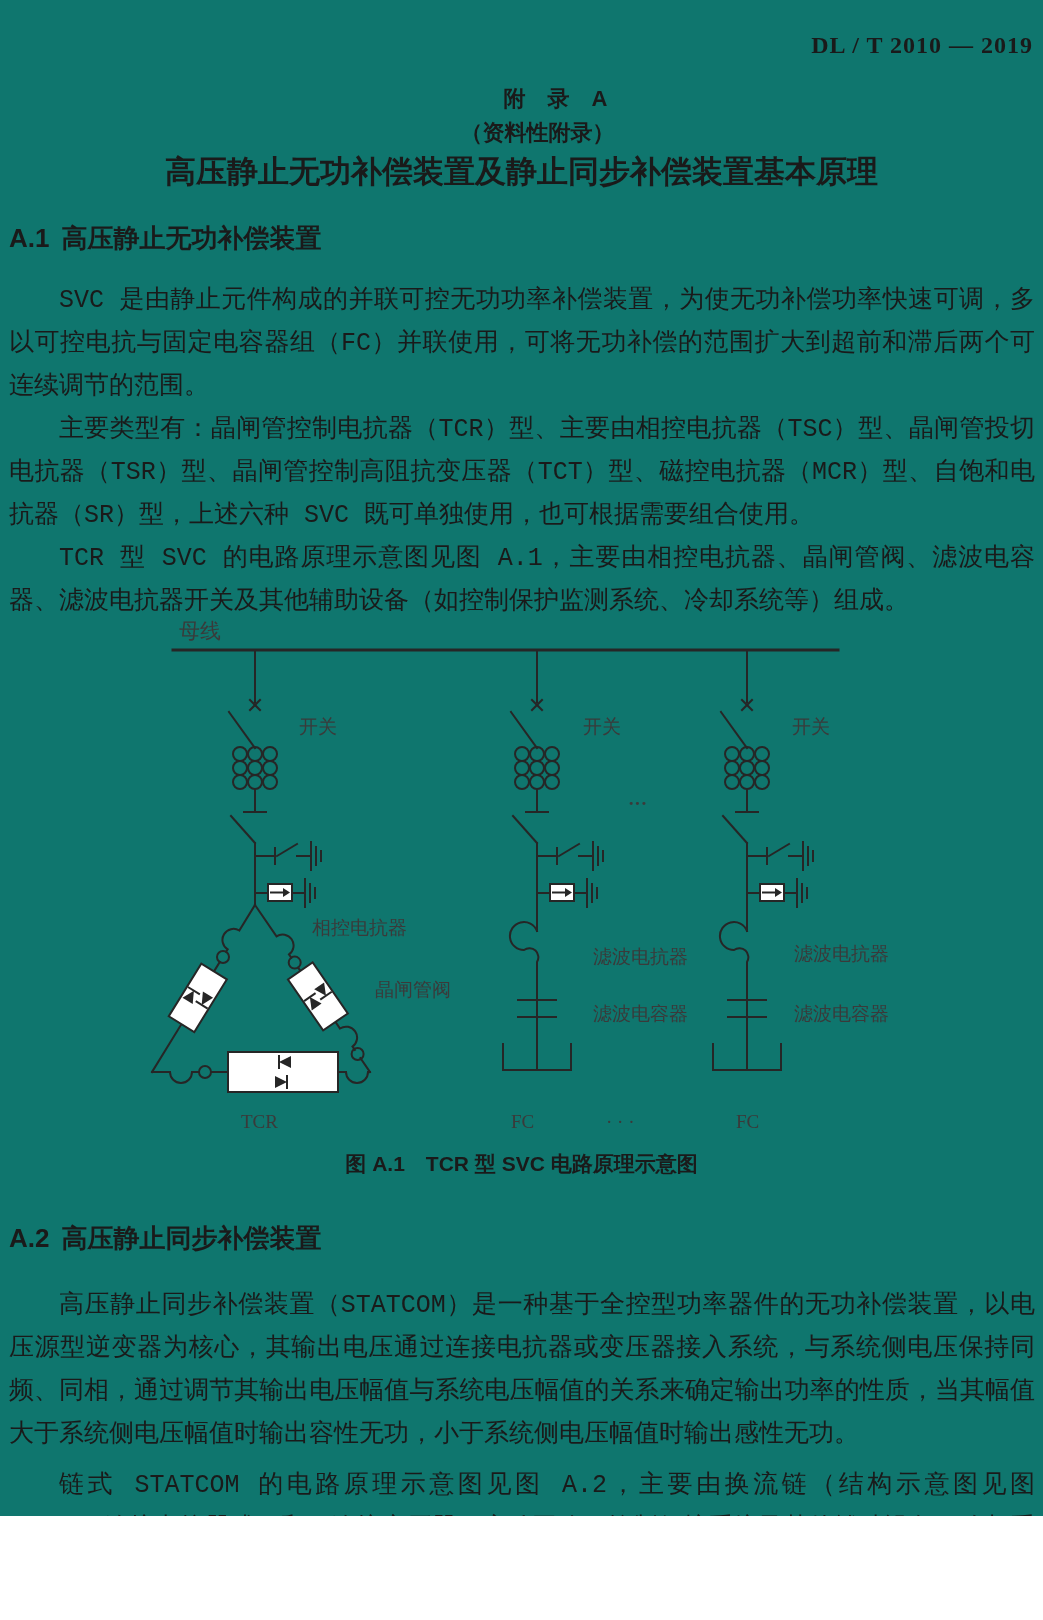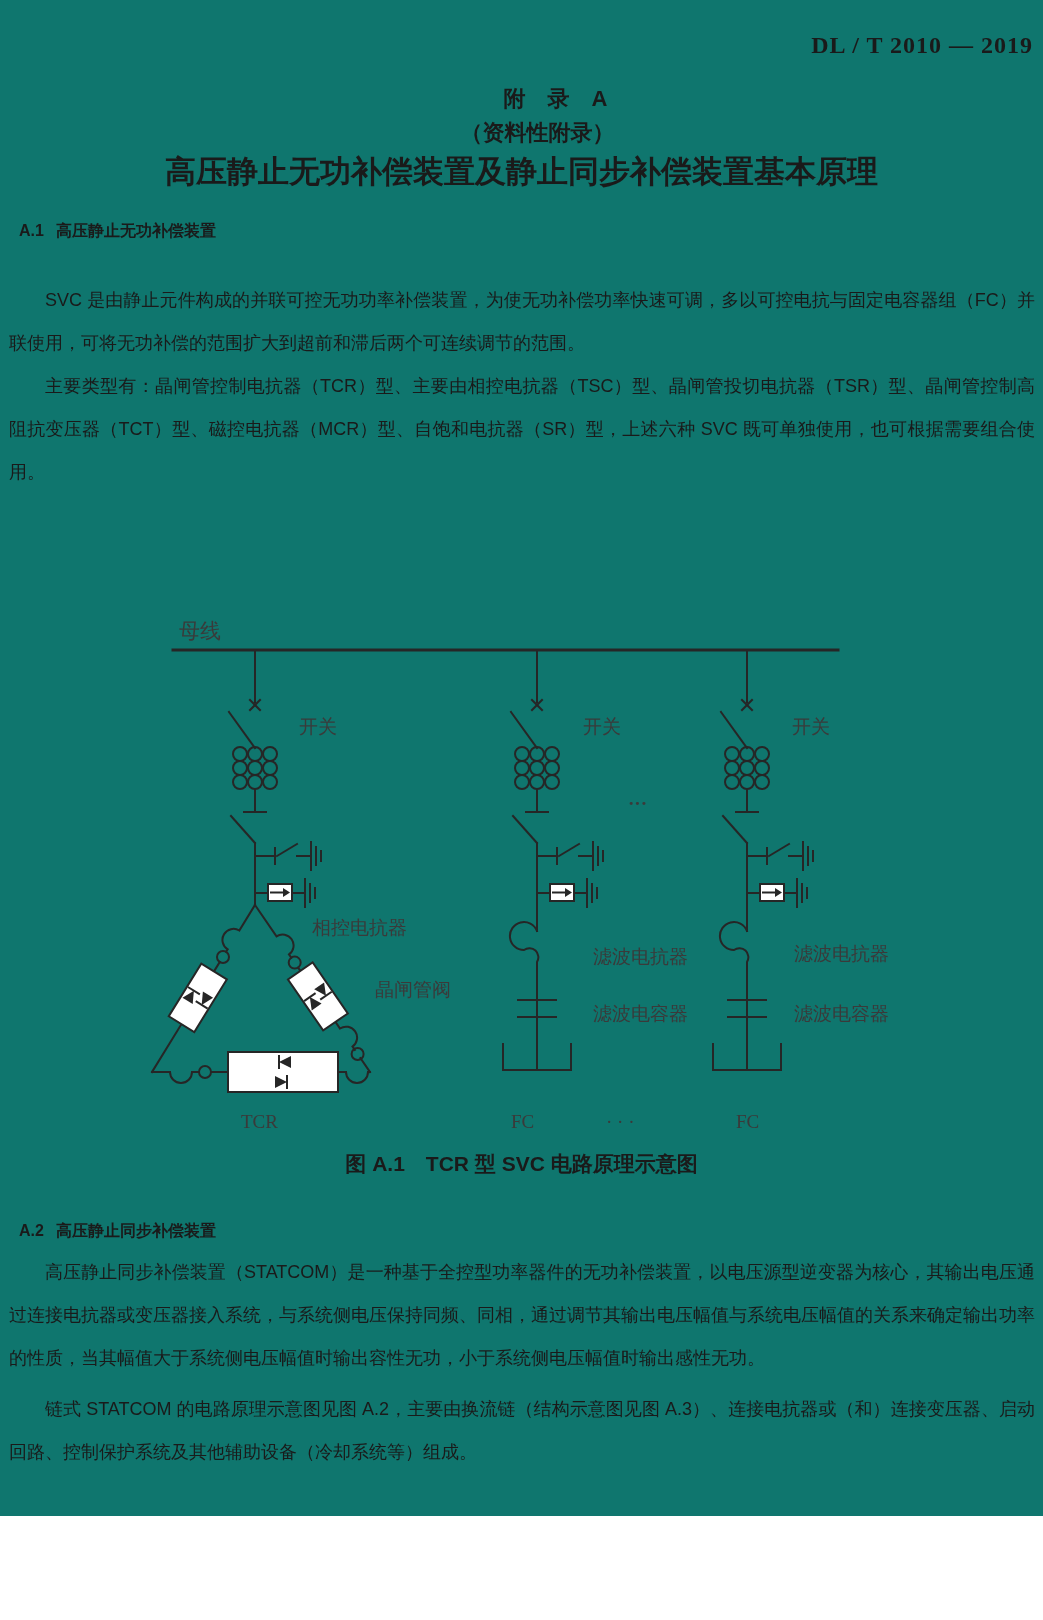--- a/index.html
+++ b/index.html
@@ -11,33 +11,33 @@
   .hdr {
     position:absolute; top:32px; right:10px;
     font-family:"Liberation Serif", serif; font-weight:bold; font-size:24px; letter-spacing:1px;
   }
   .t-center { position:absolute; left:0; width:100%; text-align:center;
     font-family:"Liberation Sans", sans-serif; font-weight:bold; }
   .t1 { top:84px;  font-size:22px;margin-left:34px; }
   .t2 { top:118px; font-size:22px;padding-left:32px; }
   .t3 { top:151px; font-size:31px; }
   .sec-h {
-    position:absolute; left:19px;
-    font-family:"Liberation Sans", sans-serif; font-weight:bold; font-size:16px;
+    position:absolute; left:9px;
+    font-family:"Liberation Sans", sans-serif; font-weight:bold; font-size:26px;
     white-space:nowrap;
   }
   .sec-h .num { margin-right:12px; }
   .h-a1 { top:221px; }
   .h-a2 { top:1221px;text-align:right; }
   .body-block { position:absolute; left:9px; width:1026px; }
   .bb1 { top:279px; }
-  .bb2 { top:1251px; }
+  .bb2 { top:1284px; }
   .body-block p {
-    font-size:18px; line-height:43px; text-align:justify; text-indent:2em;
-    font-family:Liberation Sans, sans-serif;
+    font-size:25px; line-height:43px; text-align:justify; text-indent:2em;
+    font-family:Liberation Mono, monospace;
   }
   .body-block p + p { margin-top:0; }
   .bb2 p + p { margin-top:8px; }
   .caption {
     position:absolute; top:1150px; left:0; width:100%; text-align:center;
     font-family:"Liberation Sans", sans-serif; font-weight:bold; font-size:21px;
   }
   .pagenum { position:absolute; top:1570px; right:18px; font-size:24px; }
   svg.diagram { position:absolute; left:0; top:588px; }
   svg.diagram .wire { stroke:#262626; stroke-width:2; fill:none; stroke-linecap:square; }
@@ -58,20 +58,21 @@
   <div class="t-center t2">（资料性附录）</div>
   <div class="t-center t3">高压静止无功补偿装置及静止同步补偿装置基本原理</div>
 
   <div class="sec-h h-a1">
     <span class="num">A.1</span><span>高压静止无功补偿装置</span>
   </div>
 
   <div class="body-block bb1">
     <p>SVC 是由静止元件构成的并联可控无功功率补偿装置，为使无功补偿功率快速可调，多以可控电抗与固定电容器组（FC）并联使用，可将无功补偿的范围扩大到超前和滞后两个可连续调节的范围。</p>
     <p>主要类型有：晶闸管控制电抗器（TCR）型、主要由相控电抗器（TSC）型、晶闸管投切电抗器（TSR）型、晶闸管控制高阻抗变压器（TCT）型、磁控电抗器（MCR）型、自饱和电抗器（SR）型，上述六种 SVC 既可单独使用，也可根据需要组合使用。</p>
+    <p>TCR 型 SVC 的电路原理示意图见图 A.1，主要由相控电抗器、晶闸管阀、滤波电容器、滤波电抗器开关及其他辅助设备（如控制保护监测系统、冷却系统等）组成。</p>
   </div>
 
   <svg class="diagram" width="1043" height="560" viewBox="0 588 1043 560">
     <defs>
       <g id="thy">
         <polygon points="-8,-6 -8,6 4,0" fill="#262626" stroke="none"></polygon>
         <line x1="4" y1="-7" x2="4" y2="7" stroke="#262626" stroke-width="2"></line>
       </g>
       <g id="branch-top" class="wire">
         <line x1="0" y1="0" x2="0" y2="52"></line>

